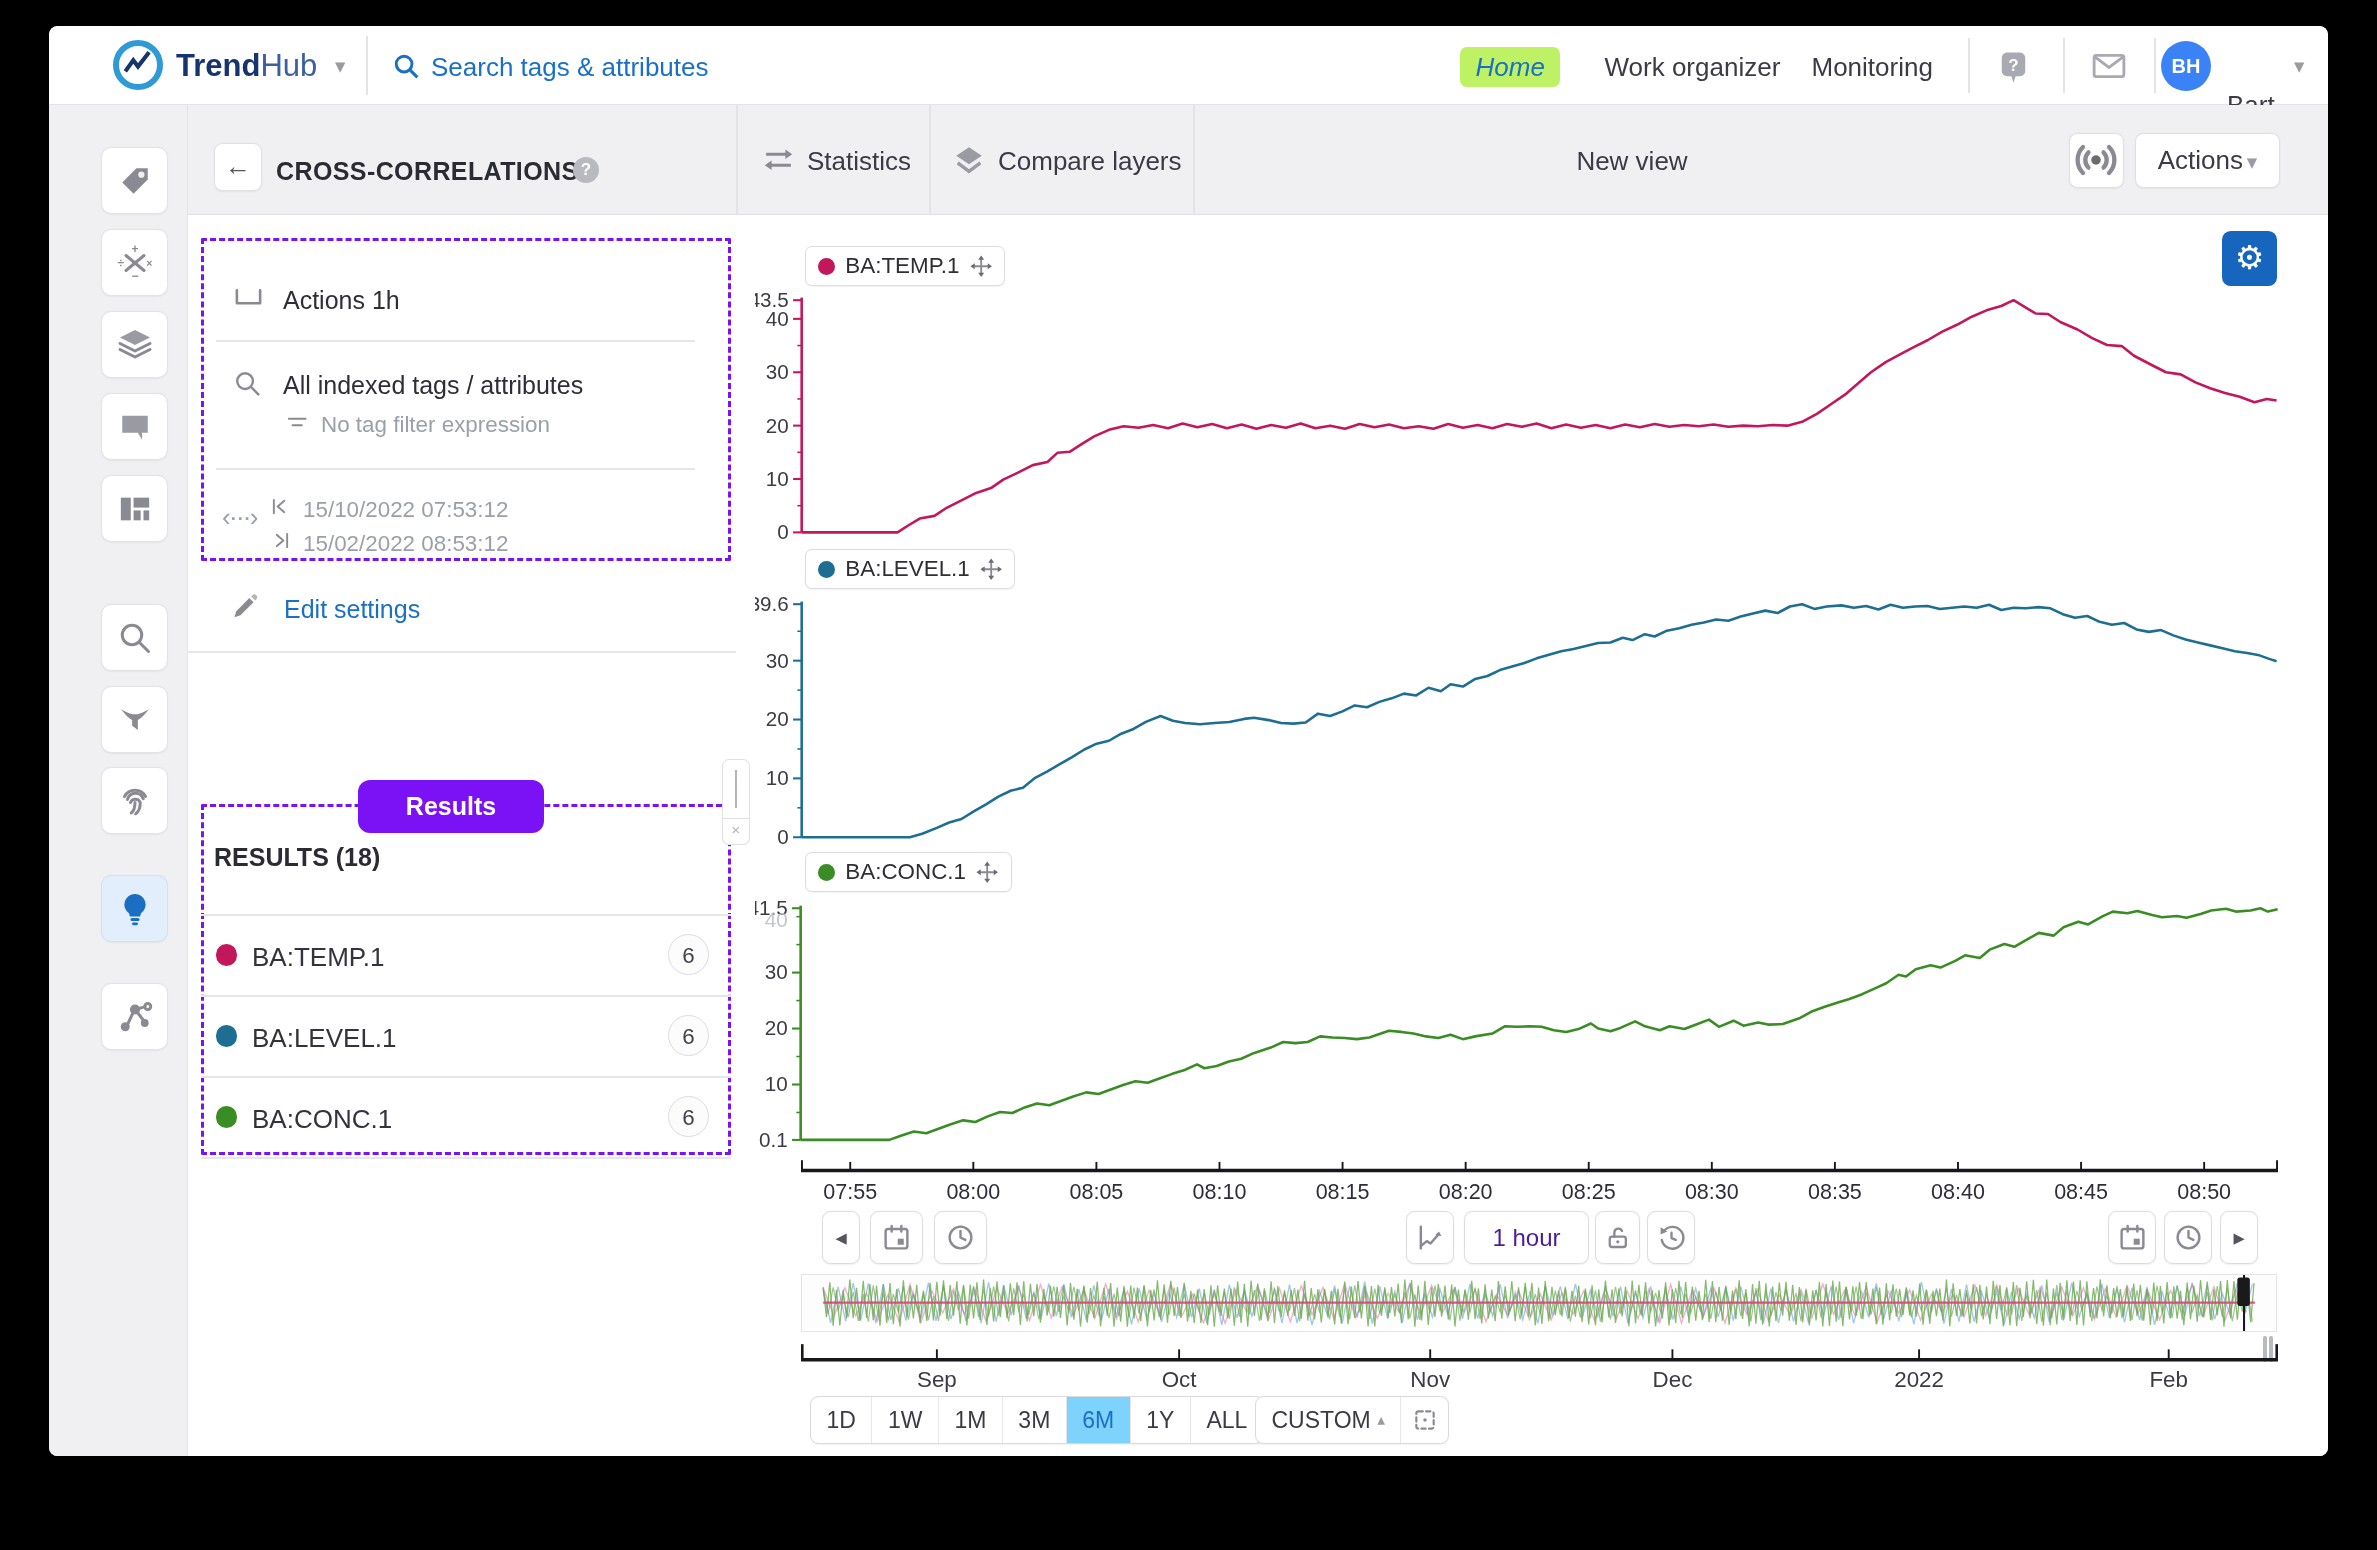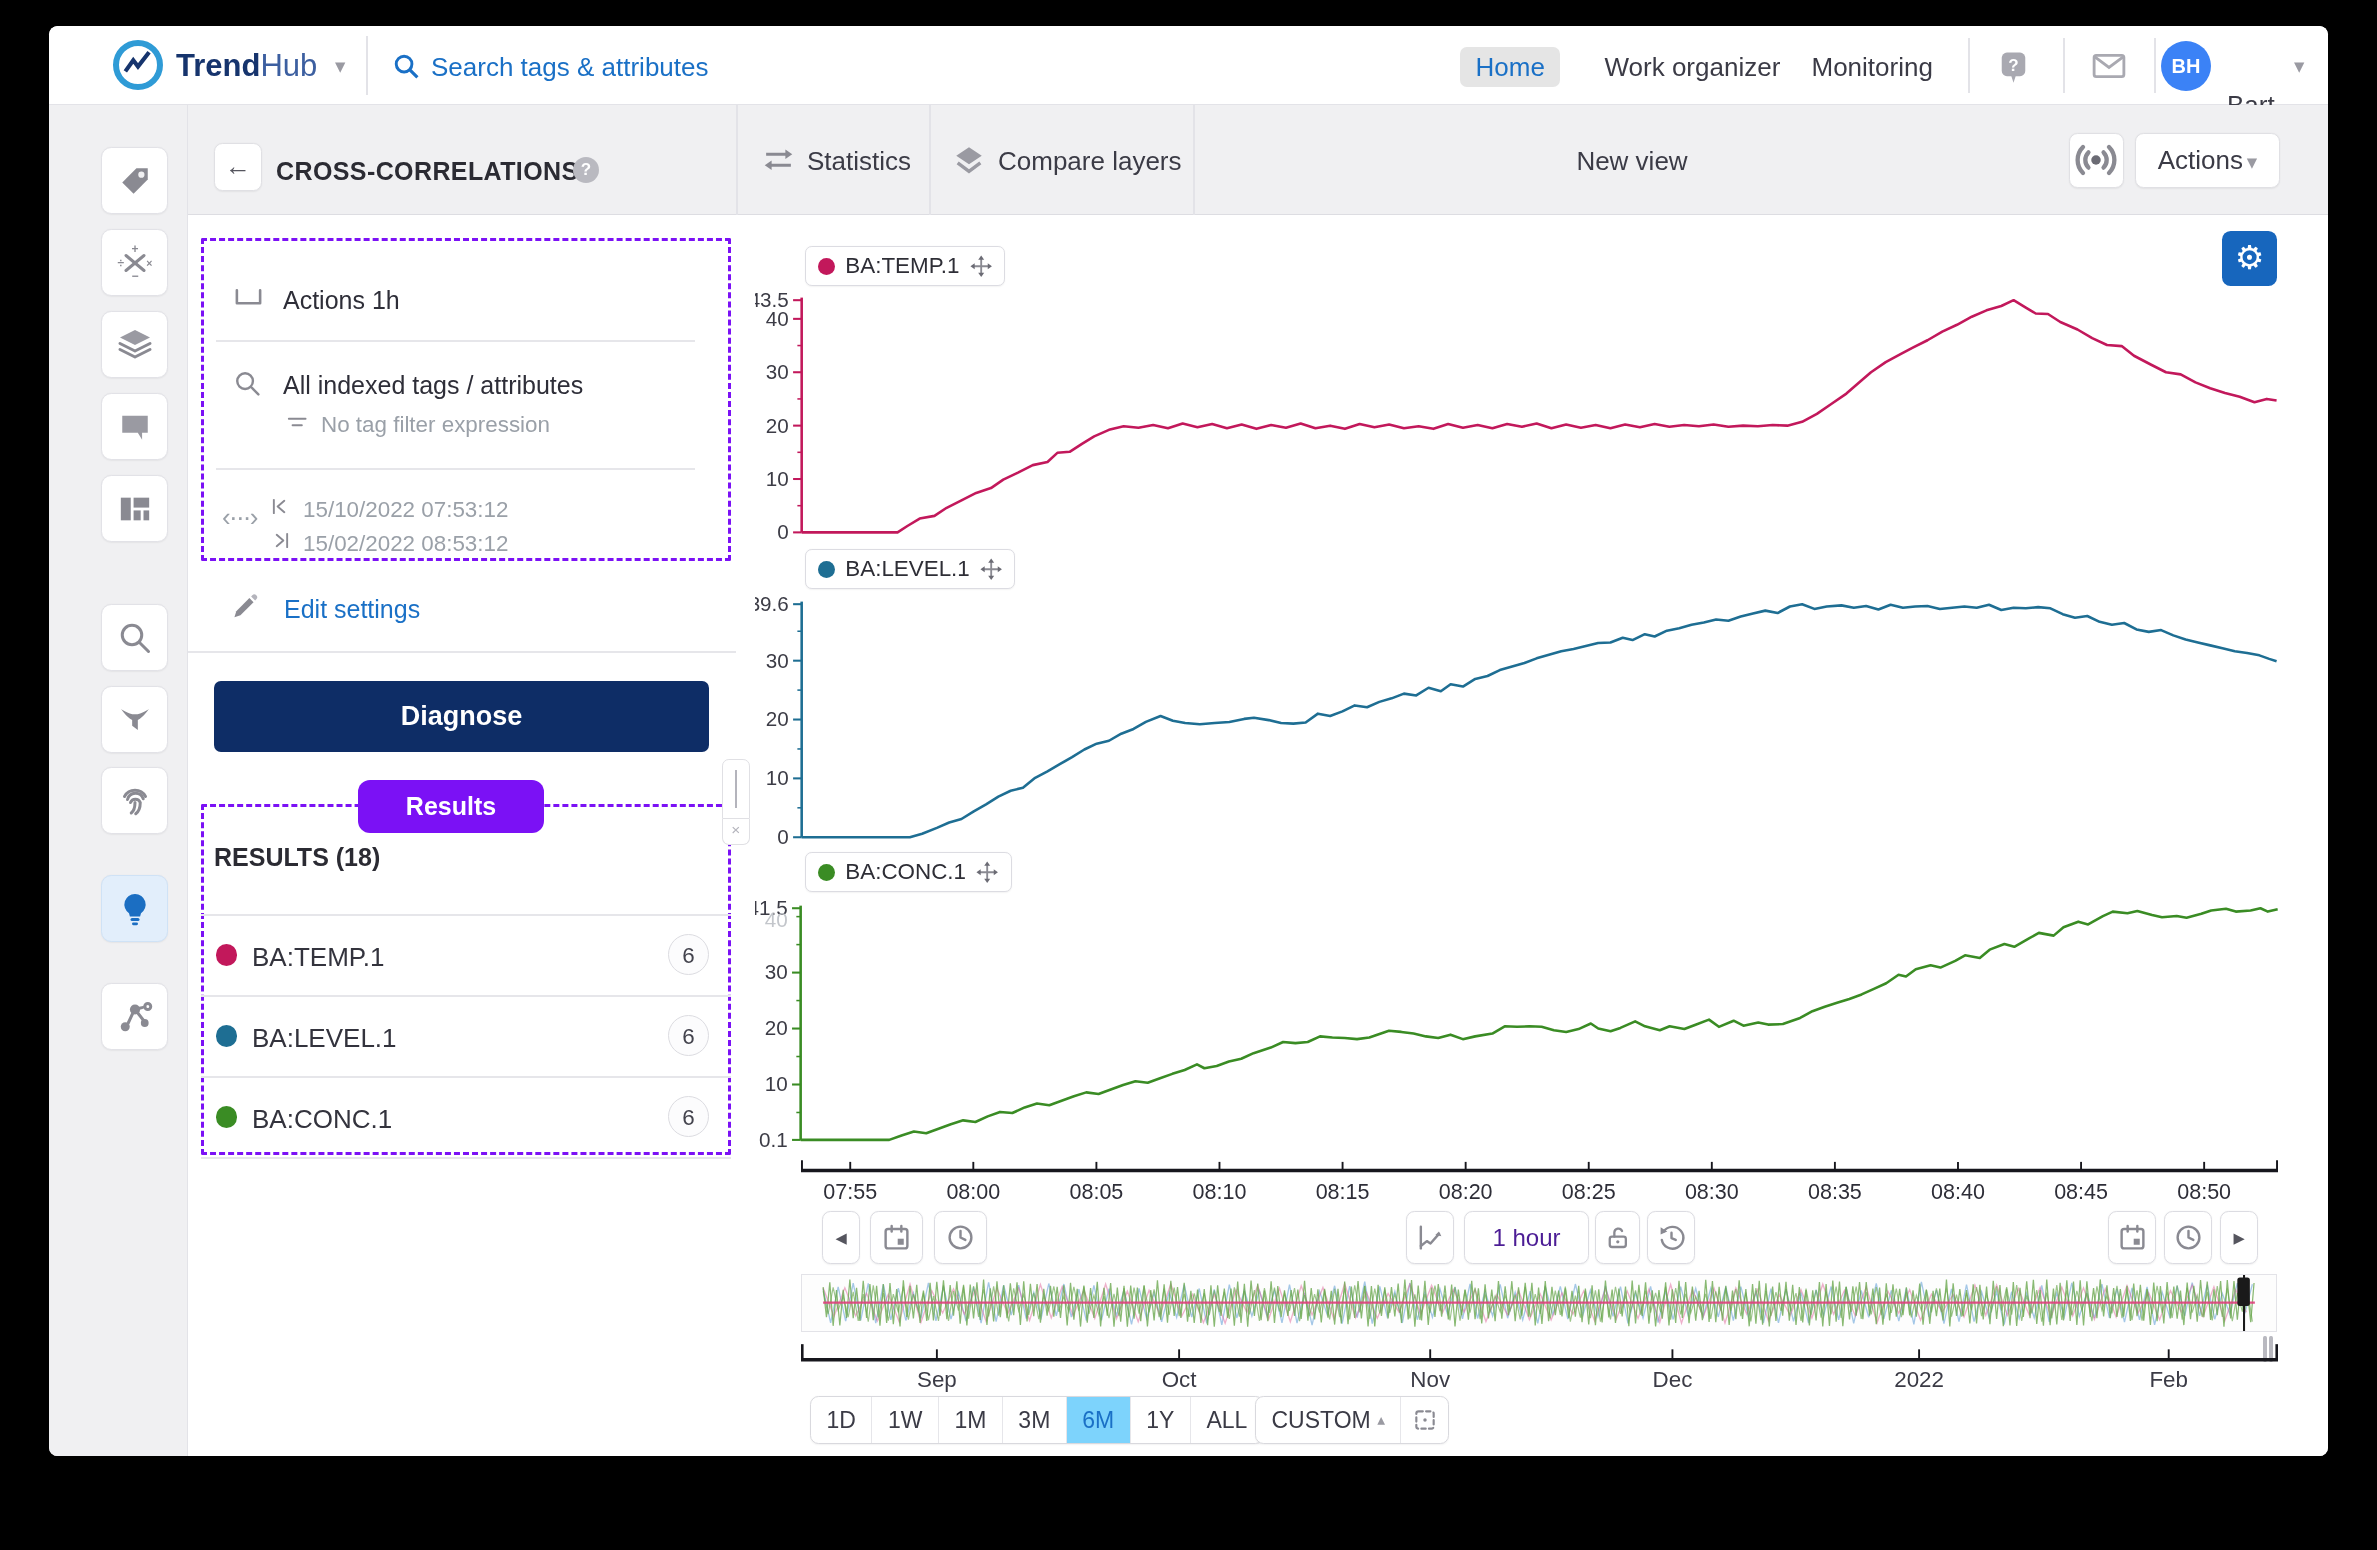--- a/index.html
+++ b/index.html
@@ -10,21 +10,21 @@
   .abs{position:absolute;}
   
   #nav{position:absolute;left:0;top:0;width:2279px;height:79px;background:#fff;border-bottom:1.7px solid #e3e3e8;}
   .navtext{font-size:26px;color:#3b3b46;}
   .vdiv{position:absolute;width:1.7px;background:#e3e3e8;}
   #logo-circle{position:absolute;left:64px;top:13.8px;width:50px;height:50px;border-radius:50%;
     border:6px solid #2f9bd6;background:#fff;}
   .brand{font-size:31px;color:#16346d;}
   .navitem{position:absolute;top:20.7px;height:40px;line-height:40px;font-size:26px;color:#3b3b46;
     padding:0 15.5px;border-radius:6.9px;cursor:pointer;}
-  .navitem.active{background:#e5e5e5;color:#1a70c6;}
+  .navitem.active{background:#bef264;color:#1a70c6;font-style:italic;}
   #avatar{position:absolute;left:2112px;top:14.6px;width:50px;height:50px;border-radius:50%;
     background:#3b82f6;color:#fff;font-weight:bold;font-size:20px;text-align:center;line-height:50px;}
   .caret{color:#9a9aa2;font-size:20.7px;}
   
   #band{position:absolute;left:0;top:79px;width:2279px;height:110px;background:#f0f0f2;border-bottom:1.7px solid #dddde2;}
   .bandbtn{position:absolute;background:#fff;border:1.7px solid #e0e0e4;border-radius:8.6px;box-shadow:0 0.9px 1.7px rgba(0,0,0,.06);}
   #panel-title{font-size:25px;font-weight:bold;color:#2b2b33;letter-spacing:0.4px;}
   .helpdot{width:26px;height:26px;border-radius:50%;background:#b9b9c0;color:#fff;font-size:17px;
     font-weight:bold;text-align:center;line-height:26px;}
   
@@ -267,21 +267,20 @@
     </svg>
     <div class="abs prow-sub" style="left:115px;top:315px;">15/02/2022 08:53:12</div>
 
     <svg class="abs" style="left:43px;top:377px;" width="27.6" height="27.6" viewBox="0 0 24 24">
       <path d="M3 21 l1.6-5.2 L16 4.4 l3.6 3.6 L8.2 19.4 Z" class="icnf"></path>
         <path d="M17.5 3 l3.5 3.5 1-1 a1.8 1.8 0 0 0 -3.5-3.5 Z" fill="#b4b4bc"></path>
     </svg>
     <div class="abs" style="left:96px;top:379px;font-size:25px;color:#1a70c6;cursor:pointer;">Edit settings</div>
     <div class="pdiv" style="left:0;top:435px;width:549px;"></div>
 
-    <button id="diagnose" style="left:26px;top:465px;width:495px;height:71px;">Diagnose</button>
 
     <div class="annbadge" style="left:170px;top:564px;width:186px;height:53px;line-height:53px;">Results</div>
     <div class="dashedbox" style="left:13px;top:588px;width:530px;height:351px;"></div>
 
     <div class="abs" style="left:26px;top:627px;font-size:25px;font-weight:bold;color:#2b2b33;">RESULTS (18)</div>
     <div class="pdiv" style="left:13px;top:698px;width:530px;"></div>
     <div id="results-rows">
         <div class="result-row" style="top: 698px;">
           <div class="rdot" style="background:#c2185b"></div>
           <div class="rlabel">BA:TEMP.1</div>

